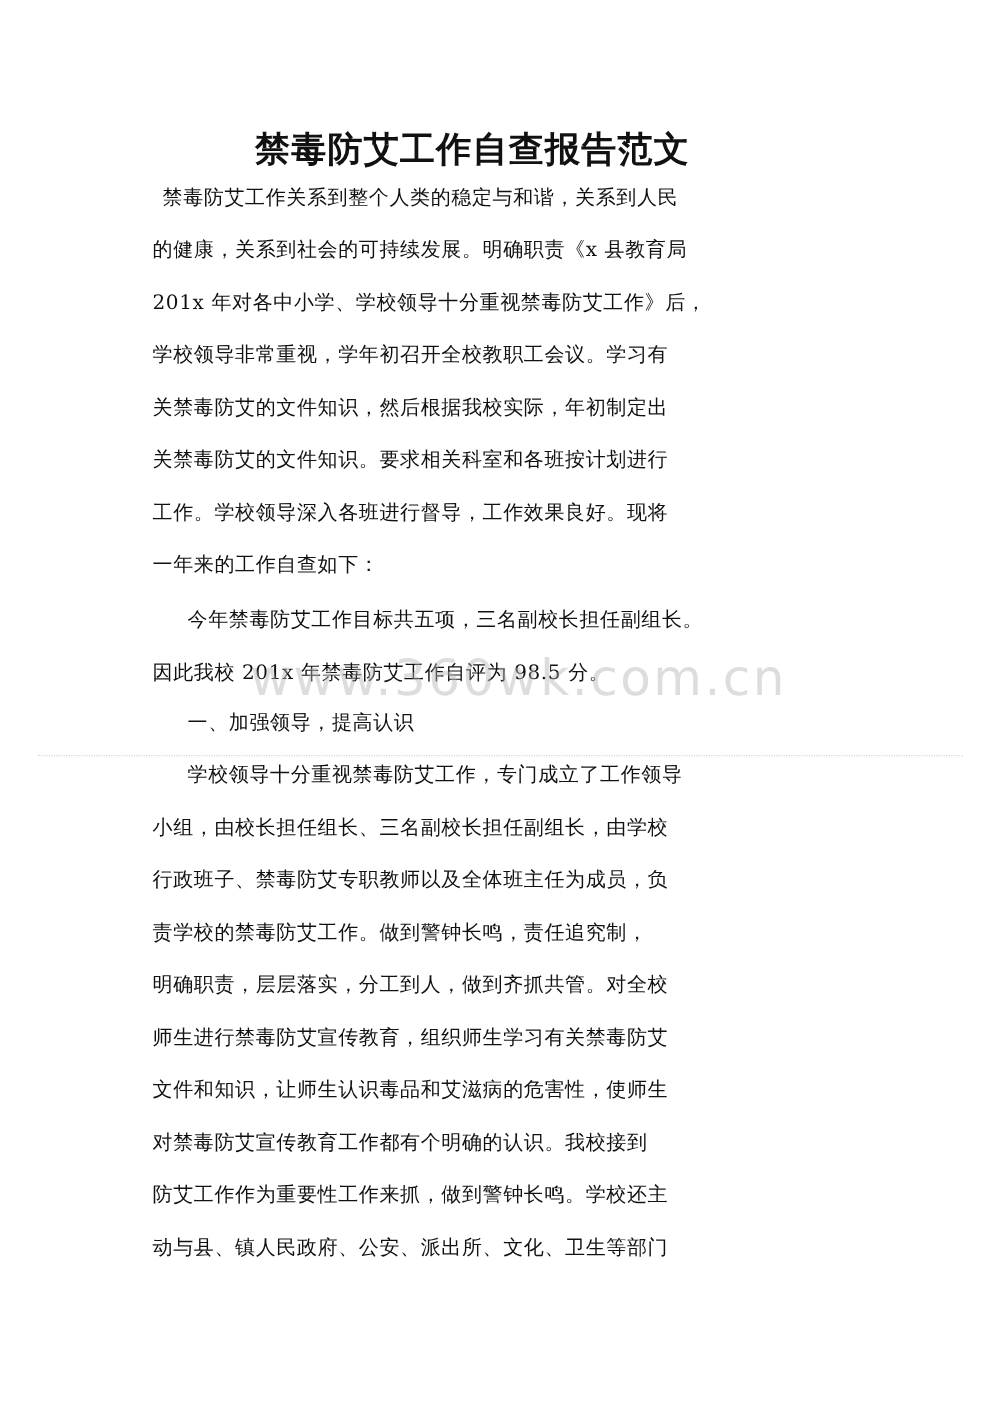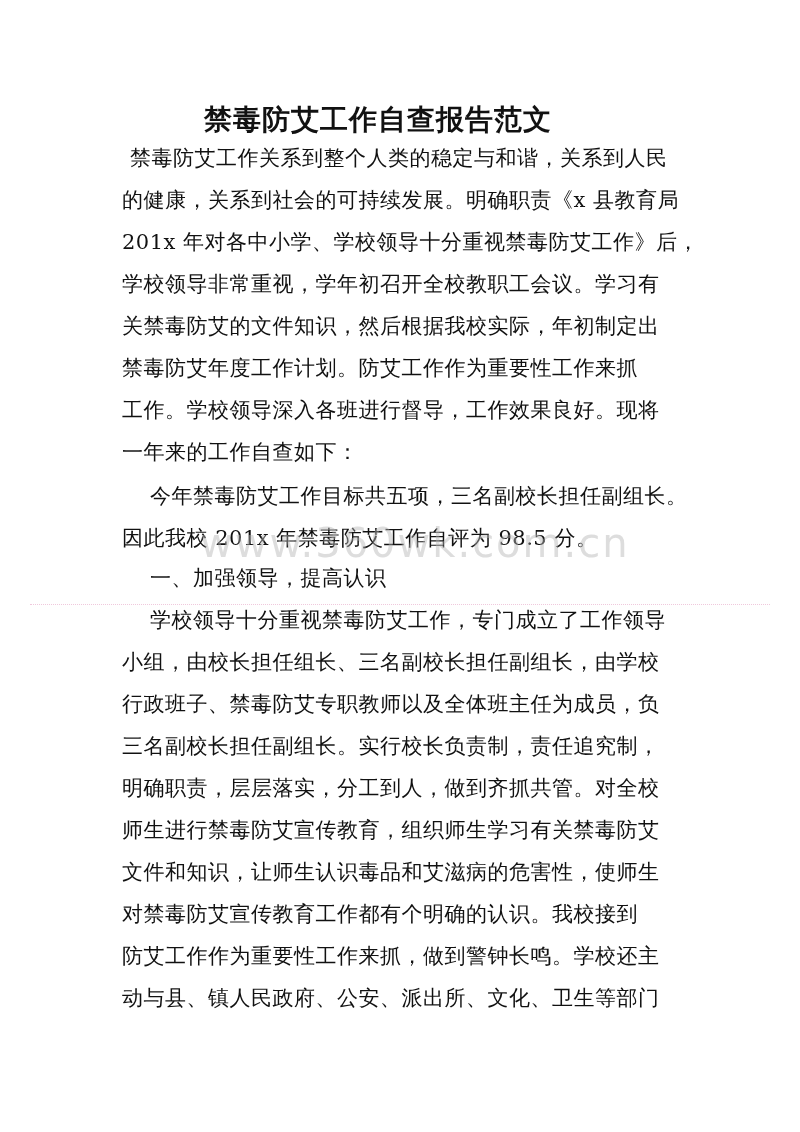--- a/index.html
+++ b/index.html
@@ -1,50 +1,50 @@
 <!DOCTYPE html>
 <html><head>
 <meta charset="utf-8">
 <style>
   html, body { margin: 0; padding: 0; background: #ffffff; }
   body { width: 800px; height: 1132px; position: relative; overflow: hidden;
          font-family: "DejaVu Serif", "Liberation Serif", serif; color: #111; }
   .title { position: absolute; top: 100px; left: 0; width: 756px; text-align: center;
            font-family: "DejaVu Sans", "Liberation Sans", sans-serif; font-weight: bold;
            font-size: 28px; line-height: 40px; letter-spacing: 1px; }
-  .line { position: absolute; left: 122px; font-size: 21px; line-height: 30px; white-space: nowrap; letter-spacing: 0.5px; }
+  .line { position: absolute; left: 122px; font-size: 16px; line-height: 30px; white-space: nowrap; letter-spacing: 0.5px; }
   .watermark { position: absolute; left: 200px; top: 520px; font-family: "DejaVu Sans", "Liberation Sans", sans-serif;
                font-size: 40px; color: rgba(180,180,180,0.45); letter-spacing: 2px; }
   .dotline { position: absolute; left: 30px; top: 604px; width: 740px; border-top: 1px dotted #f0c8dc; }
 </style>
 </head>
 <body>
 
 <div>
   <div class="title">禁毒防艾工作自查报告范文</div>
 
   <div class="line" style="top:143px;left:130px"> 禁毒防艾工作关系到整个人类的稳定与和谐，关系到人民</div>
   <div class="line" style="top:185px">的健康，关系到社会的可持续发展。明确职责《x 县教育局</div>
   <div class="line" style="top:227px">201x 年对各中小学、学校领导十分重视禁毒防艾工作》后，</div>
   <div class="line" style="top:269px">学校领导非常重视，学年初召开全校教职工会议。学习有</div>
   <div class="line" style="top:311px">关禁毒防艾的文件知识，然后根据我校实际，年初制定出</div>
-  <div class="line" style="top:353px">禁毒防艾年度工作计划。防艾工作作为重要性工作来抓</div>
+  <div class="line" style="top:353px">关禁毒防艾的文件知识。要求相关科室和各班按计划进行</div>
   <div class="line" style="top:395px">工作。学校领导深入各班进行督导，工作效果良好。现将</div>
   <div class="line" style="top:437px">一年来的工作自查如下：</div>
   <div class="line" style="top:481px;left:150px">今年禁毒防艾工作目标共五项，三名副校长担任副组长。</div>
   <div class="line" style="top:523px">因此我校 201x 年禁毒防艾工作自评为 98.5 分。</div>
 
   <div class="watermark">www.360wk.com.cn</div>
 
   <div class="line" style="top:563px;left:150px">一、加强领导，提高认识</div>
   <div class="dotline"></div>
 
   <div class="line" style="top:605px;left:150px">学校领导十分重视禁毒防艾工作，专门成立了工作领导</div>
   <div class="line" style="top:647px">小组，由校长担任组长、三名副校长担任副组长，由学校</div>
   <div class="line" style="top:689px">行政班子、禁毒防艾专职教师以及全体班主任为成员，负</div>
-  <div class="line" style="top:731px">三名副校长担任副组长。实行校长负责制，责任追究制，</div>
+  <div class="line" style="top:731px">责学校的禁毒防艾工作。做到警钟长鸣，责任追究制，</div>
   <div class="line" style="top:773px">明确职责，层层落实，分工到人，做到齐抓共管。对全校</div>
   <div class="line" style="top:815px">师生进行禁毒防艾宣传教育，组织师生学习有关禁毒防艾</div>
   <div class="line" style="top:857px">文件和知识，让师生认识毒品和艾滋病的危害性，使师生</div>
   <div class="line" style="top:899px">对禁毒防艾宣传教育工作都有个明确的认识。我校接到</div>
   <div class="line" style="top:941px">防艾工作作为重要性工作来抓，做到警钟长鸣。学校还主</div>
   <div class="line" style="top:983px">动与县、镇人民政府、公安、派出所、文化、卫生等部门</div>
 </div>
 
 </body></html>

